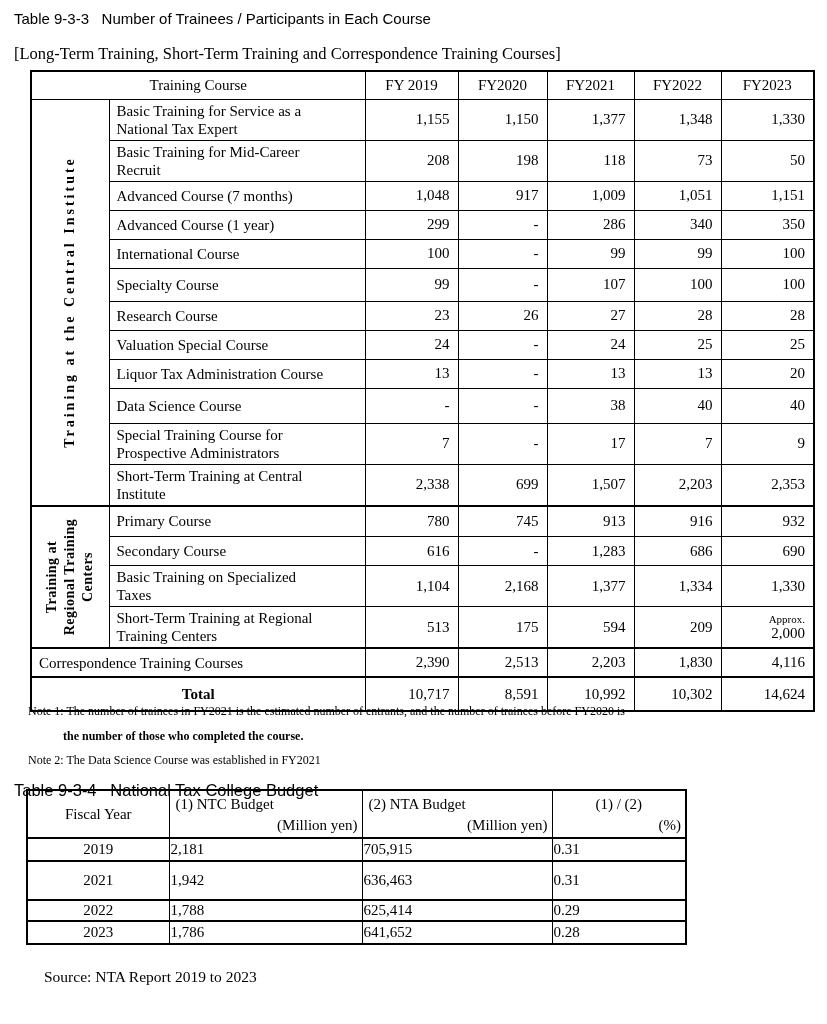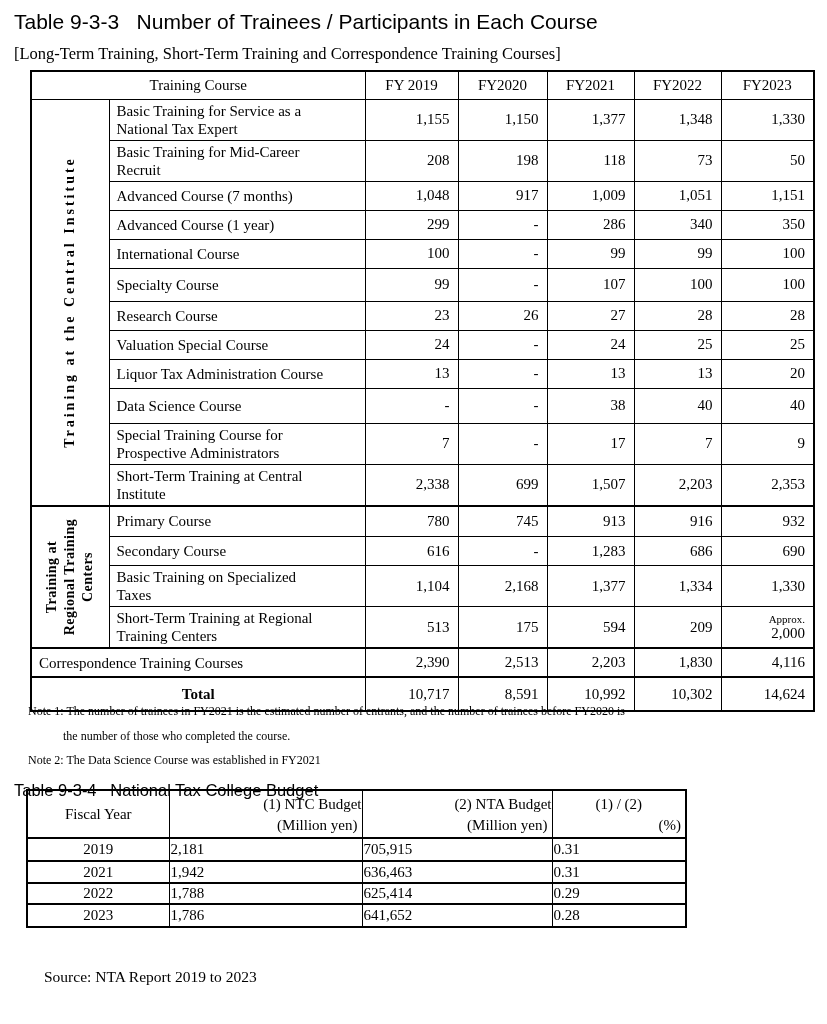--- a/index.html
+++ b/index.html
@@ -3,21 +3,21 @@
 <meta charset="utf-8">
 <style>
   html,body { margin:0; padding:0; }
   body {
     width:827px; height:1024px; background:#ffffff; position:relative;
     font-family:"Liberation Serif", serif; color:#000;
     -webkit-font-smoothing:antialiased;
   }
   .abs { position:absolute; }
   .sans { font-family:"Liberation Sans", sans-serif; }
-  #t1-title { left:14px; top:10px; font-size:21px; white-space:pre; }
+  #t1-title { left:14px; top:10px; font-size:15px; white-space:pre; }
   #t1-sub   { left:14px; top:44px; font-size:16.5px; }
   #t2-title { left:14px; top:781px; font-size:16.5px; white-space:pre; }
 
   
   #table1 {
     position:absolute; left:30px; top:70px;
     border-collapse:collapse; table-layout:fixed;
     border:2px solid #000; font-size:15px;
   }
   #table1 td { border:1px solid #000; vertical-align:middle; overflow:hidden; }
@@ -33,37 +33,37 @@
     font-weight:bold; font-size:14px; white-space:nowrap; text-align:center;
   }
   .rot-g1 { width:392px; letter-spacing:3px; }
   .rot-g2 { width:134px; letter-spacing:0.5px; line-height:18px; }
   .approx-label { font-size:11px; line-height:12px; }
   .approx-value { line-height:16px; }
 
   
   .note { position:absolute; font-size:12px; white-space:nowrap; }
   #note1a { left:28px; top:704px; }
-  #note1b { left:63px; top:729px; }
+  #note1b { left:63px; top:729px;font-weight:bold; }
   #note2  { left:28px; top:753px; }
   #source { left:44px; top:968px; font-size:15.5px; }
 
   
   #table2 {
     position:absolute; left:26px; top:789px;
     border-collapse:collapse; table-layout:fixed;
     border:2px solid #000; font-size:15px;
   }
   #table2 td {
     border-left:1px solid #000; border-right:1px solid #000;
     border-top:2px solid #000; border-bottom:2px solid #000;
     vertical-align:middle; overflow:hidden;
   }
   #table2 .hcell { vertical-align:top; padding:0; }
-  #table2 .hline1 { text-align:right; padding:3px 0 1px 6px; line-height:20px; }
+  #table2 .hline1 { text-align:left; padding:3px 0 1px 6px; line-height:20px; }
   #table2 .hline1.ctr { text-align:center; padding-left:0; }
   #table2 .hline2 { text-align:right; padding:0 4px 2px 0; line-height:20px; }
   #table2 .yr { text-align:center; }
   #table2 .num { text-align:left; padding-right:6px;margin-left:10px; }
 </style>
 </head>
 <body>
 
 <div id="t1-title" class="abs sans">Table 9-3-3   Number of Trainees / Participants in Each Course</div>
 <div id="t1-sub" class="abs">[Long-Term Training, Short-Term Training and Correspondence Training Courses]</div>
@@ -281,21 +281,21 @@
       <div class="hline1 ctr">(1) / (2)</div>
       <div class="hline2">(%)</div>
     </td>
   </tr>
   <tr style="height:23px">
     <td class="yr">2019</td>
     <td class="num">2,181</td>
     <td class="num">705,915</td>
     <td class="num">0.31</td>
   </tr>
-  <tr style="height:22px">
+  <tr style="height:39px">
     <td class="yr">2021</td>
     <td class="num">1,942</td>
     <td class="num">636,463</td>
     <td class="num">0.31</td>
   </tr>
   <tr style="height:18px">
     <td class="yr">2022</td>
     <td class="num">1,788</td>
     <td class="num">625,414</td>
     <td class="num">0.29</td>

